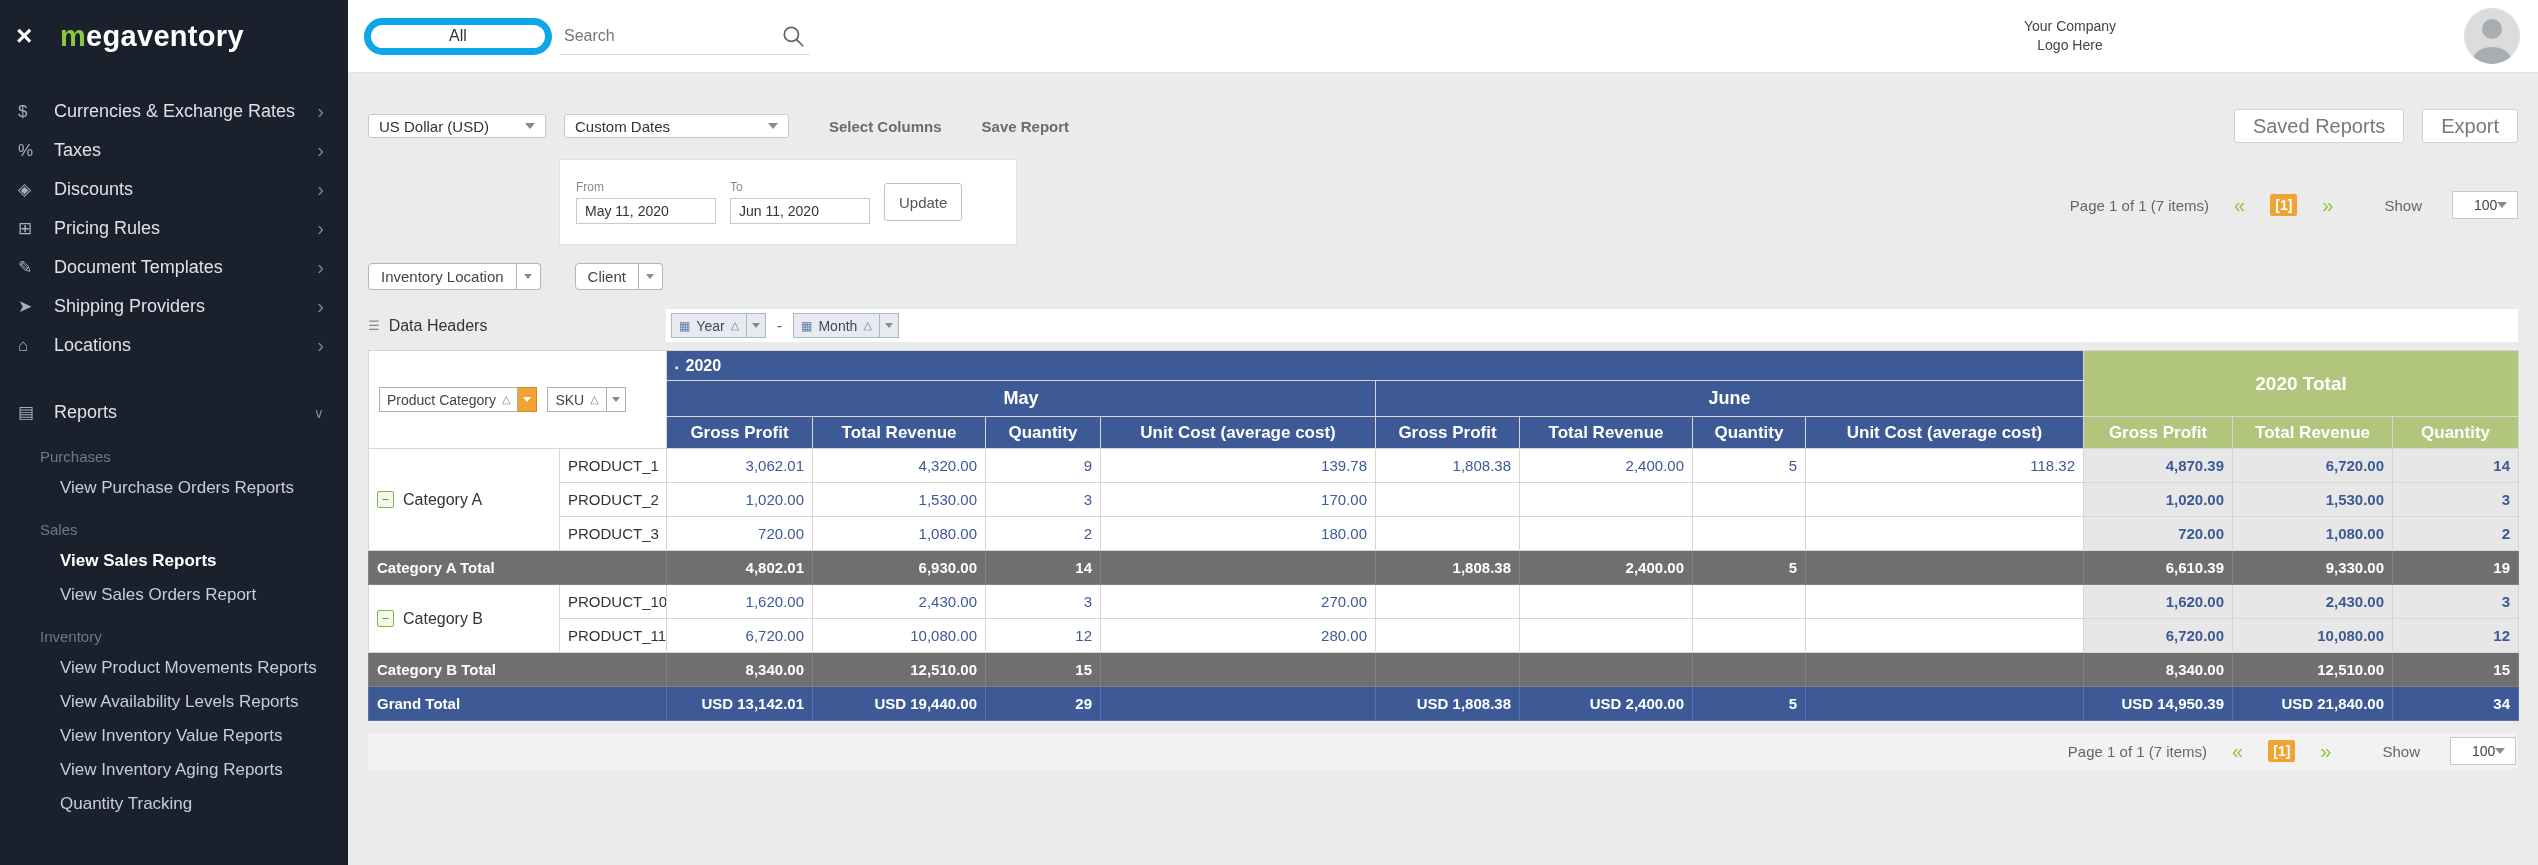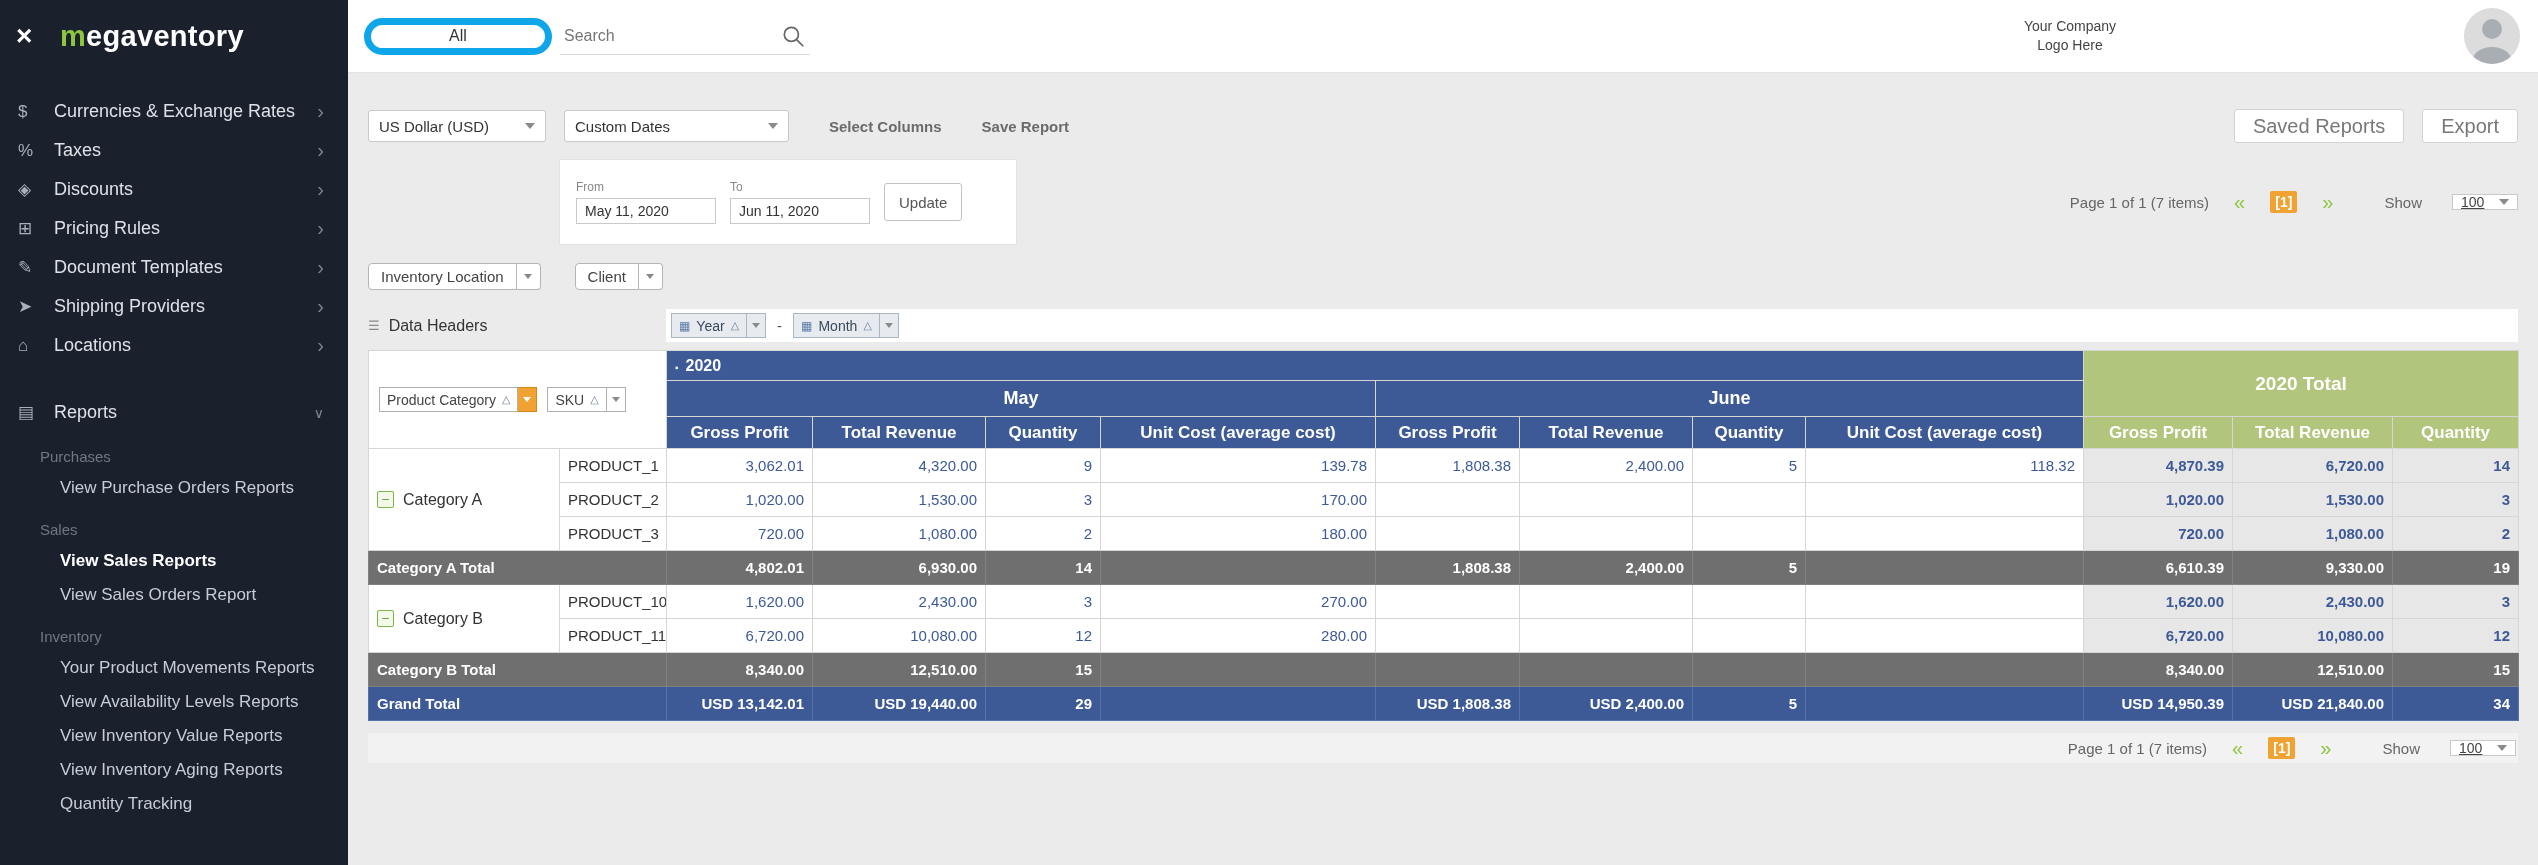--- a/index.html
+++ b/index.html
@@ -41,21 +41,21 @@
   .av-head { position: absolute; top: 11px; left: 50%; transform: translateX(-50%); width: 20px; height: 20px; border-radius: 50%; background: #a9aeb4; }
   .av-body { position: absolute; bottom: -9px; left: 50%; transform: translateX(-50%); width: 38px; height: 26px; border-radius: 50% 50% 0 0; background: #a9aeb4; }
 
   .content { flex: 1; padding: 0 20px; min-width: 0; }
 
   .title-row { display: flex; align-items: center; gap: 12px; margin-top: 44px; }
   .page-title { font-size: 19px; font-weight: bold; color: #333; }
   .help-icon { width: 26px; height: 26px; border-radius: 50%; border: 2px solid #bcbcbc; color: #9e9e9e; font-size: 15px; font-weight: bold; display: flex; align-items: center; justify-content: center; cursor: pointer; }
 
   .filter-row { display: flex; align-items: center; margin-top: 36px; }
-  .select { height: 32px; background: #fff; border: 1px solid #c9c9c9; border-radius: 3px; display: flex; align-items: center; justify-content: space-between; padding: 0 10px; font-size: 15px; color: #333; cursor: pointer; }
+  .select { height: 24px; background: #fff; border: 1px solid #c9c9c9; border-radius: 3px; display: flex; align-items: center; justify-content: space-between; padding: 0 10px; font-size: 15px; color: #333; cursor: pointer; }
   .currency-select { width: 178px; }
   .dates-select { width: 225px; margin-left: 18px; }
   .caret { width: 0; height: 0; border-left: 5px solid transparent; border-right: 5px solid transparent; border-top: 6px solid #8a8a8a; }
   .caret.small { border-left-width: 4px; border-right-width: 4px; border-top-width: 5px; }
   .caret.white { border-top-color: #ffffff; }
   .tab { margin-left: 40px; font-size: 15px; color: #6b6b6b; font-weight: bold; cursor: pointer; white-space: nowrap; }
   .filter-actions { margin-left: auto; display: flex; gap: 18px; }
   .btn { height: 34px; background: #fff; border: 1px solid #d2d2d2; border-radius: 3px; color: #787878; font-size: 20px; padding: 0 18px; cursor: pointer; font-family: "Liberation Sans", sans-serif; }
 
   .band { position: relative; margin-top: 16px; height: 90px; }
@@ -63,21 +63,21 @@
   .field { display: flex; flex-direction: column; margin-right: 14px; }
   .field label { font-size: 12px; color: #888; margin-bottom: 4px; }
   .field input { height: 26px; width: 140px; border: 1px solid #c9c9c9; padding: 0 8px; font-size: 14px; color: #333; font-family: "Liberation Sans", sans-serif; }
   .update-btn { height: 38px; padding: 0 14px; background: #fff; border: 1px solid #c2c2c2; border-radius: 3px; font-size: 15px; color: #555; cursor: pointer; font-family: "Liberation Sans", sans-serif; }
 
   .pager { display: flex; align-items: center; gap: 24px; font-size: 15px; color: #666; }
   .band .pager { position: absolute; right: 0; top: 32px; }
   .pager-arrow { color: #8bc53f; font-size: 20px; cursor: pointer; line-height: 1; padding: 0 1px; }
   .pager-current { background: #f0a232; color: #fff; font-size: 14px; font-weight: bold; padding: 3px 5px; border-radius: 2px; cursor: pointer; }
   .pager-show { margin-left: 26px; }
-  .size-select { width: 66px; height: 16px; border: 1px solid #c9c9c9; background: #fff; display: flex; align-items: center; justify-content: space-between; padding: 0 8px; font-size: 14px; color: #444; margin-left: 6px; cursor: pointer; text-decoration: underline; }
+  .size-select { width: 66px; height: 28px; border: 1px solid #c9c9c9; background: #fff; display: flex; align-items: center; justify-content: space-between; padding: 0 21px; font-size: 14px; color: #444; margin-left: 6px; cursor: pointer; }
 
   .chips-row { display: flex; gap: 34px; margin-top: 14px; }
   .chip { display: flex; cursor: pointer; }
   .chip-main { height: 27px; background: #fff; border: 1px solid #b5b5b5; border-radius: 4px 0 0 4px; display: flex; align-items: center; padding: 0 12px; font-size: 15px; color: #444; white-space: nowrap; }
   .chip-chev { width: 24px; height: 27px; border: 1px solid #b5b5b5; border-left: none; border-radius: 0 4px 4px 0; display: flex; align-items: center; justify-content: center; background: #fff; }
 
   .dh-row { display: flex; align-items: center; margin-top: 19px; height: 33px; }
   .dh-label { width: 298px; display: flex; align-items: center; gap: 9px; font-size: 16px; color: #333; flex-shrink: 0; }
   .dh-icon { font-size: 13px; color: #8a8a8a; }
   .dh-strip { flex: 1; background: #ffffff; height: 33px; display: flex; align-items: center; padding-left: 5px; gap: 4px; }
@@ -173,21 +173,21 @@
       <span class="mi-label">Reports</span>
       <span class="mi-chev">∨</span>
     </div>
     <div id="sb-sections">
         <div class="section-label">Purchases</div>
         <div class="sub-item">View Purchase Orders Reports</div>
         <div class="section-label">Sales</div>
         <div class="sub-item active">View Sales Reports</div>
         <div class="sub-item">View Sales Orders Report</div>
         <div class="section-label">Inventory</div>
-        <div class="sub-item">Your Product Movements Reports</div>
+        <div class="sub-item">View Product Movements Reports</div>
         <div class="sub-item">View Availability Levels Reports</div>
         <div class="sub-item">View Inventory Value Reports</div>
         <div class="sub-item">View Inventory Aging Reports</div>
         <div class="sub-item">Quantity Tracking</div>
       </div>
   </aside>
 
   <div class="main">
 
     <header class="topbar">

